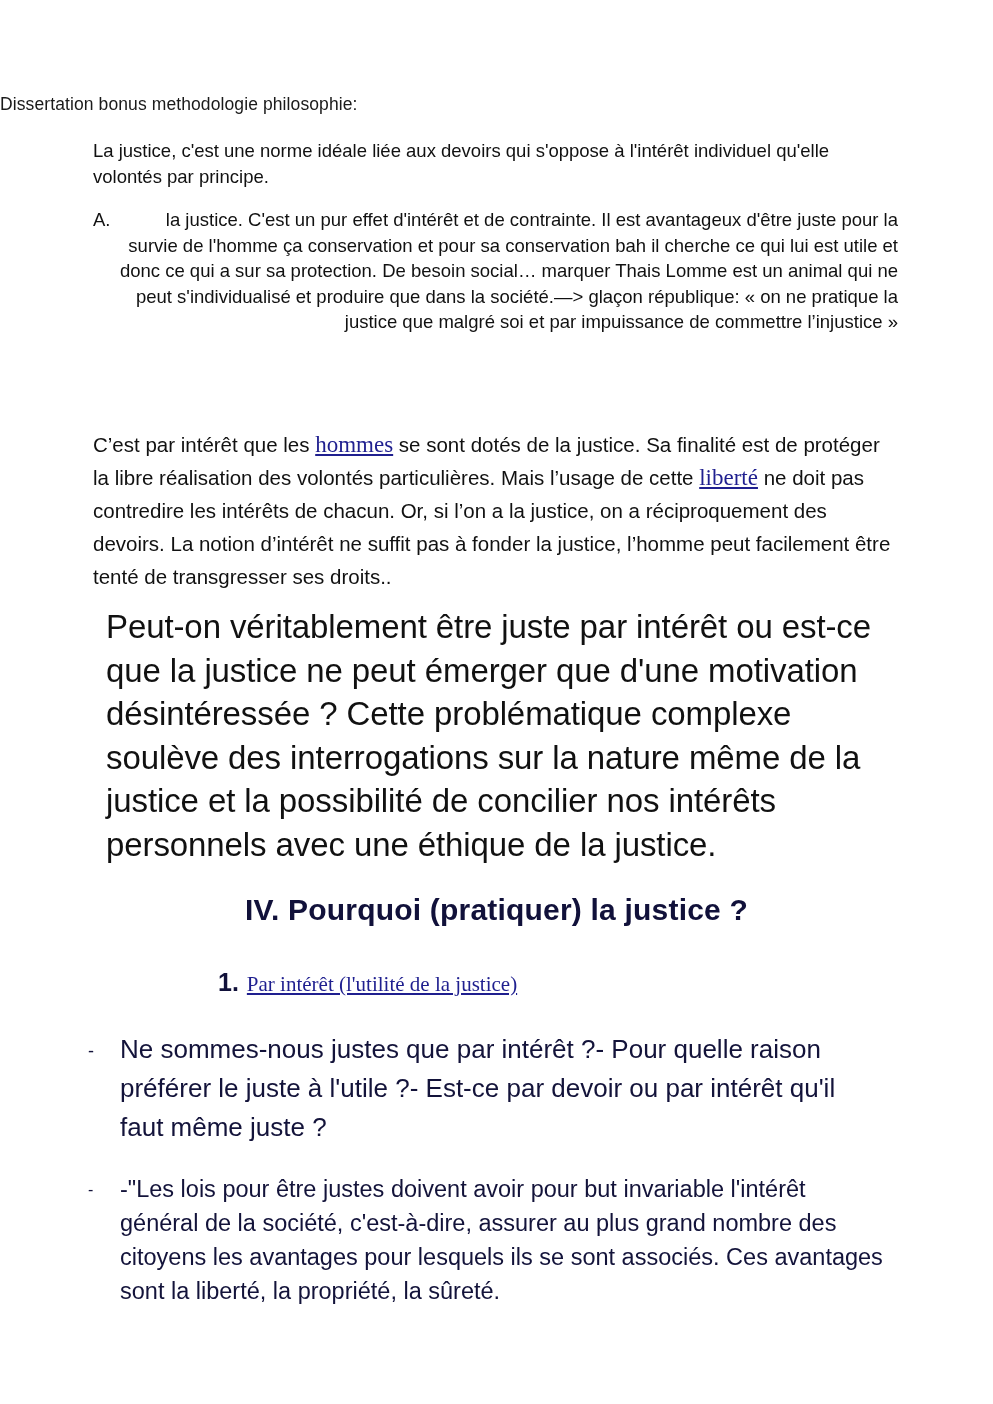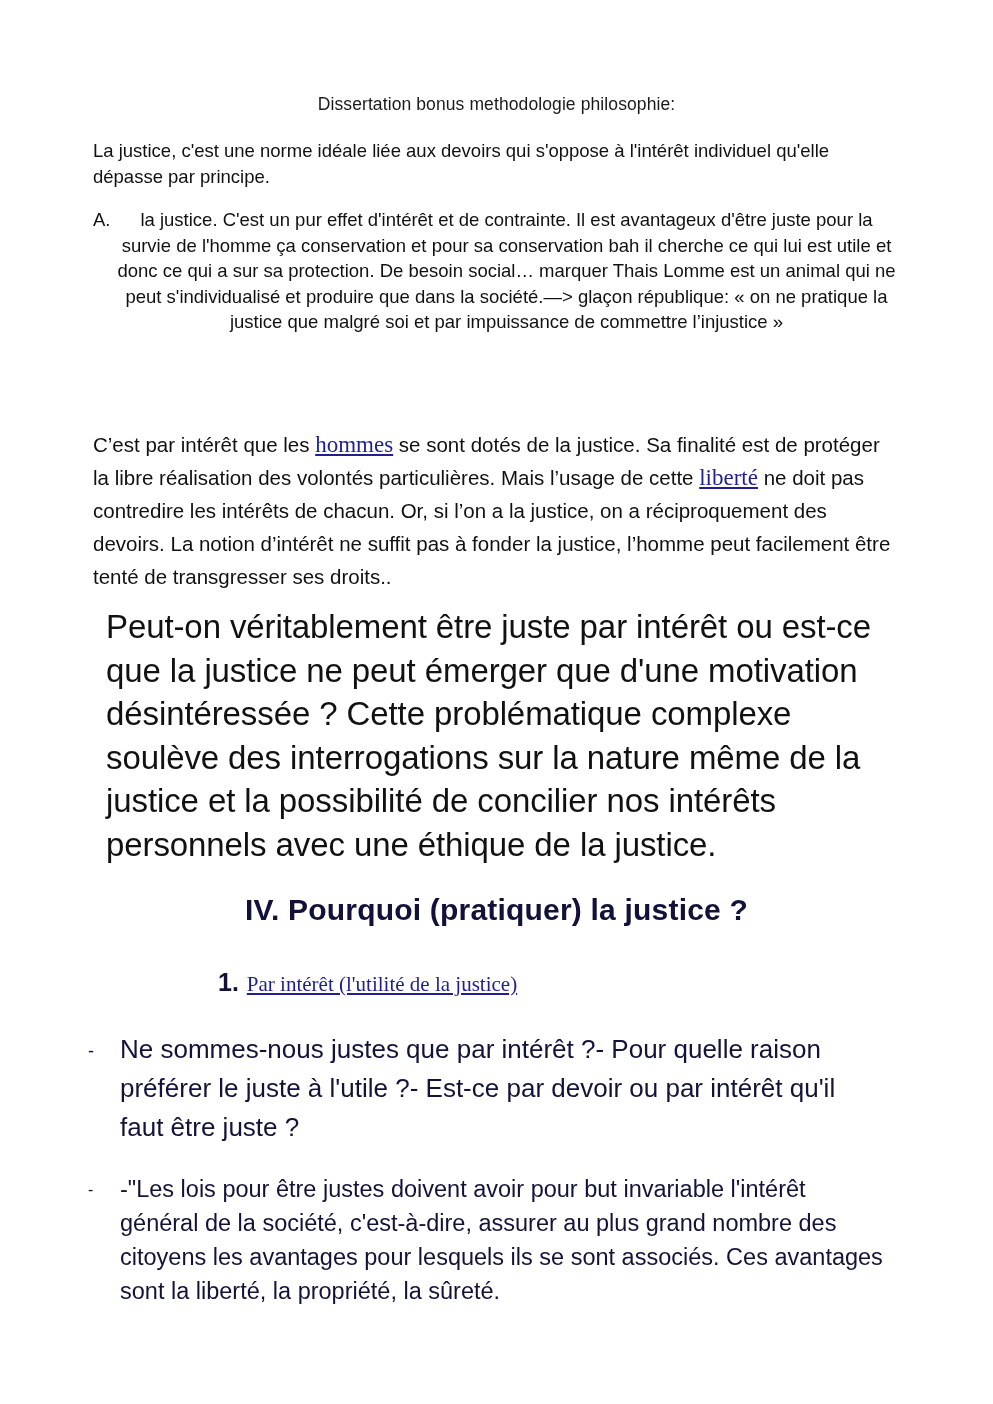--- a/index.html
+++ b/index.html
@@ -19,21 +19,20 @@
     overflow: hidden;
     box-sizing: border-box;
   }
 
   
   .doc-title {
     position: absolute;
     left: 0;
     top: 93px;
     width: 993px;
-    text-align: center;
     font-size: 17.5px;
     line-height: 22px;
     color: #1a1a1a;
     letter-spacing: 0.1px;
   }
 
   
   .intro-para {
     position: absolute;
     left: 93px;
@@ -57,21 +56,21 @@
   .list-a-marker {
     position: absolute;
     left: 0;
     top: 0;
     width: 22px;
     text-align: left;
   }
   .list-a-body {
     display: block;
     margin-left: 22px;
-    text-align: center;
+    text-align: right;
   }
 
   
   .para-two {
     position: absolute;
     left: 93px;
     top: 345px;
     width: 800px;
     font-size: 18.5px;
     line-height: 25.5px;
@@ -180,21 +179,21 @@
     top: 2px;
   }
 </style>
 </head>
 <body>
 
 <div class="page">
 
   <div class="doc-title">Dissertation bonus methodologie philosophie:</div>
 
-  <div class="intro-para">La justice, c'est une norme idéale liée aux devoirs qui s'oppose à l'intérêt individuel qu'elle dépasse par principe.</div>
+  <div class="intro-para">La justice, c'est une norme idéale liée aux devoirs qui s'oppose à l'intérêt individuel qu'elle volontés par principe.</div>
 
   <div class="list-a">
     <span class="list-a-marker">A.</span>
     <span class="list-a-body">la justice. C'est un pur effet d'intérêt et de contrainte. Il est avantageux d'être juste pour la survie de l'homme ça conservation et pour sa conservation bah il cherche ce qui lui est utile et donc ce qui a sur sa protection. De besoin social… marquer Thais Lomme est un animal qui ne peut s'individualisé et produire que dans la société.—&gt; glaçon république: « on ne pratique la justice que malgré soi et par impuissance de commettre l’injustice »</span>
   </div>
 
 
   <div class="link-para">
     <span>C’est par intérêt que les </span><a class="inline-link" href="#">hommes</a><span> se sont dotés de la justice. Sa finalité est de protéger la libre réalisation des volontés particulières. Mais l’usage de cette </span><a class="inline-link" href="#">liberté</a><span> ne doit pas contredire les intérêts de chacun. Or, si l’on a la justice, on a réciproquement des devoirs. La notion d’intérêt ne suffit pas à fonder la justice, l’homme peut facilement être tenté de transgresser ses droits..</span>
   </div>
@@ -202,21 +201,21 @@
   <div class="big-statement">Peut-on véritablement être juste par intérêt ou est-ce que la justice ne peut émerger que d'une motivation désintéressée ? Cette problématique complexe soulève des interrogations sur la nature même de la justice et la possibilité de concilier nos intérêts personnels avec une éthique de la justice.</div>
 
   <div class="roman-heading">IV. Pourquoi (pratiquer) la justice ?</div>
 
   <div class="sub-heading">
     <span class="sub-heading-number">1.</span><a class="sub-heading-link" href="#">Par intérêt (l'utilité de la justice)</a>
   </div>
 
   <div class="dash-item" id="dash-item-1">
     <span class="dash-marker">-</span>
-    <span class="dash-body">Ne sommes-nous justes que par intérêt ?- Pour quelle raison préférer le juste à l'utile ?- Est-ce par devoir ou par intérêt qu'il faut être juste ?</span>
+    <span class="dash-body">Ne sommes-nous justes que par intérêt ?- Pour quelle raison préférer le juste à l'utile ?- Est-ce par devoir ou par intérêt qu'il faut même juste ?</span>
   </div>
 
   <div class="dash-item" id="dash-item-2">
     <span class="dash-marker">-</span>
     <span class="dash-body">-"Les lois pour être justes doivent avoir pour but invariable l'intérêt général de la société, c'est-à-dire, assurer au plus grand nombre des citoyens les avantages pour lesquels ils se sont associés. Ces avantages sont la liberté, la propriété, la sûreté.</span>
   </div>
 
 </div>
 
 </body></html>

